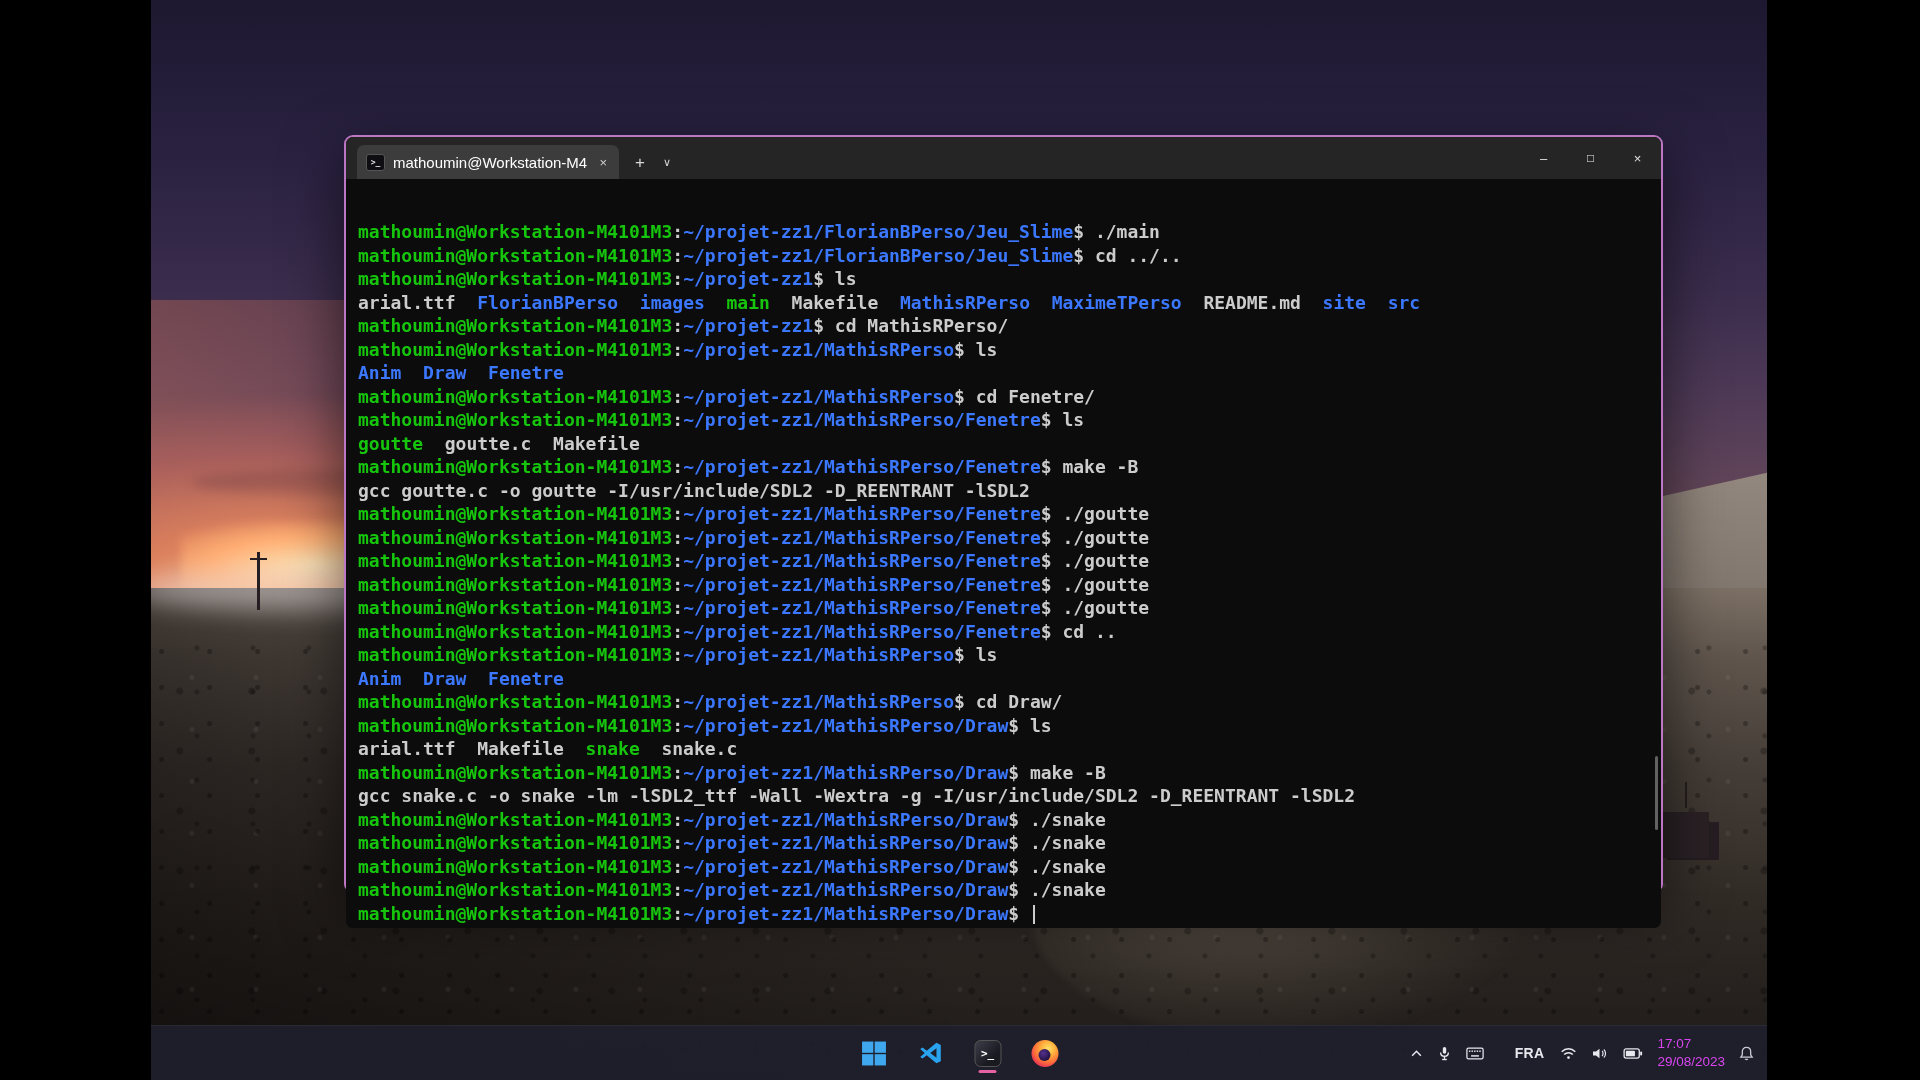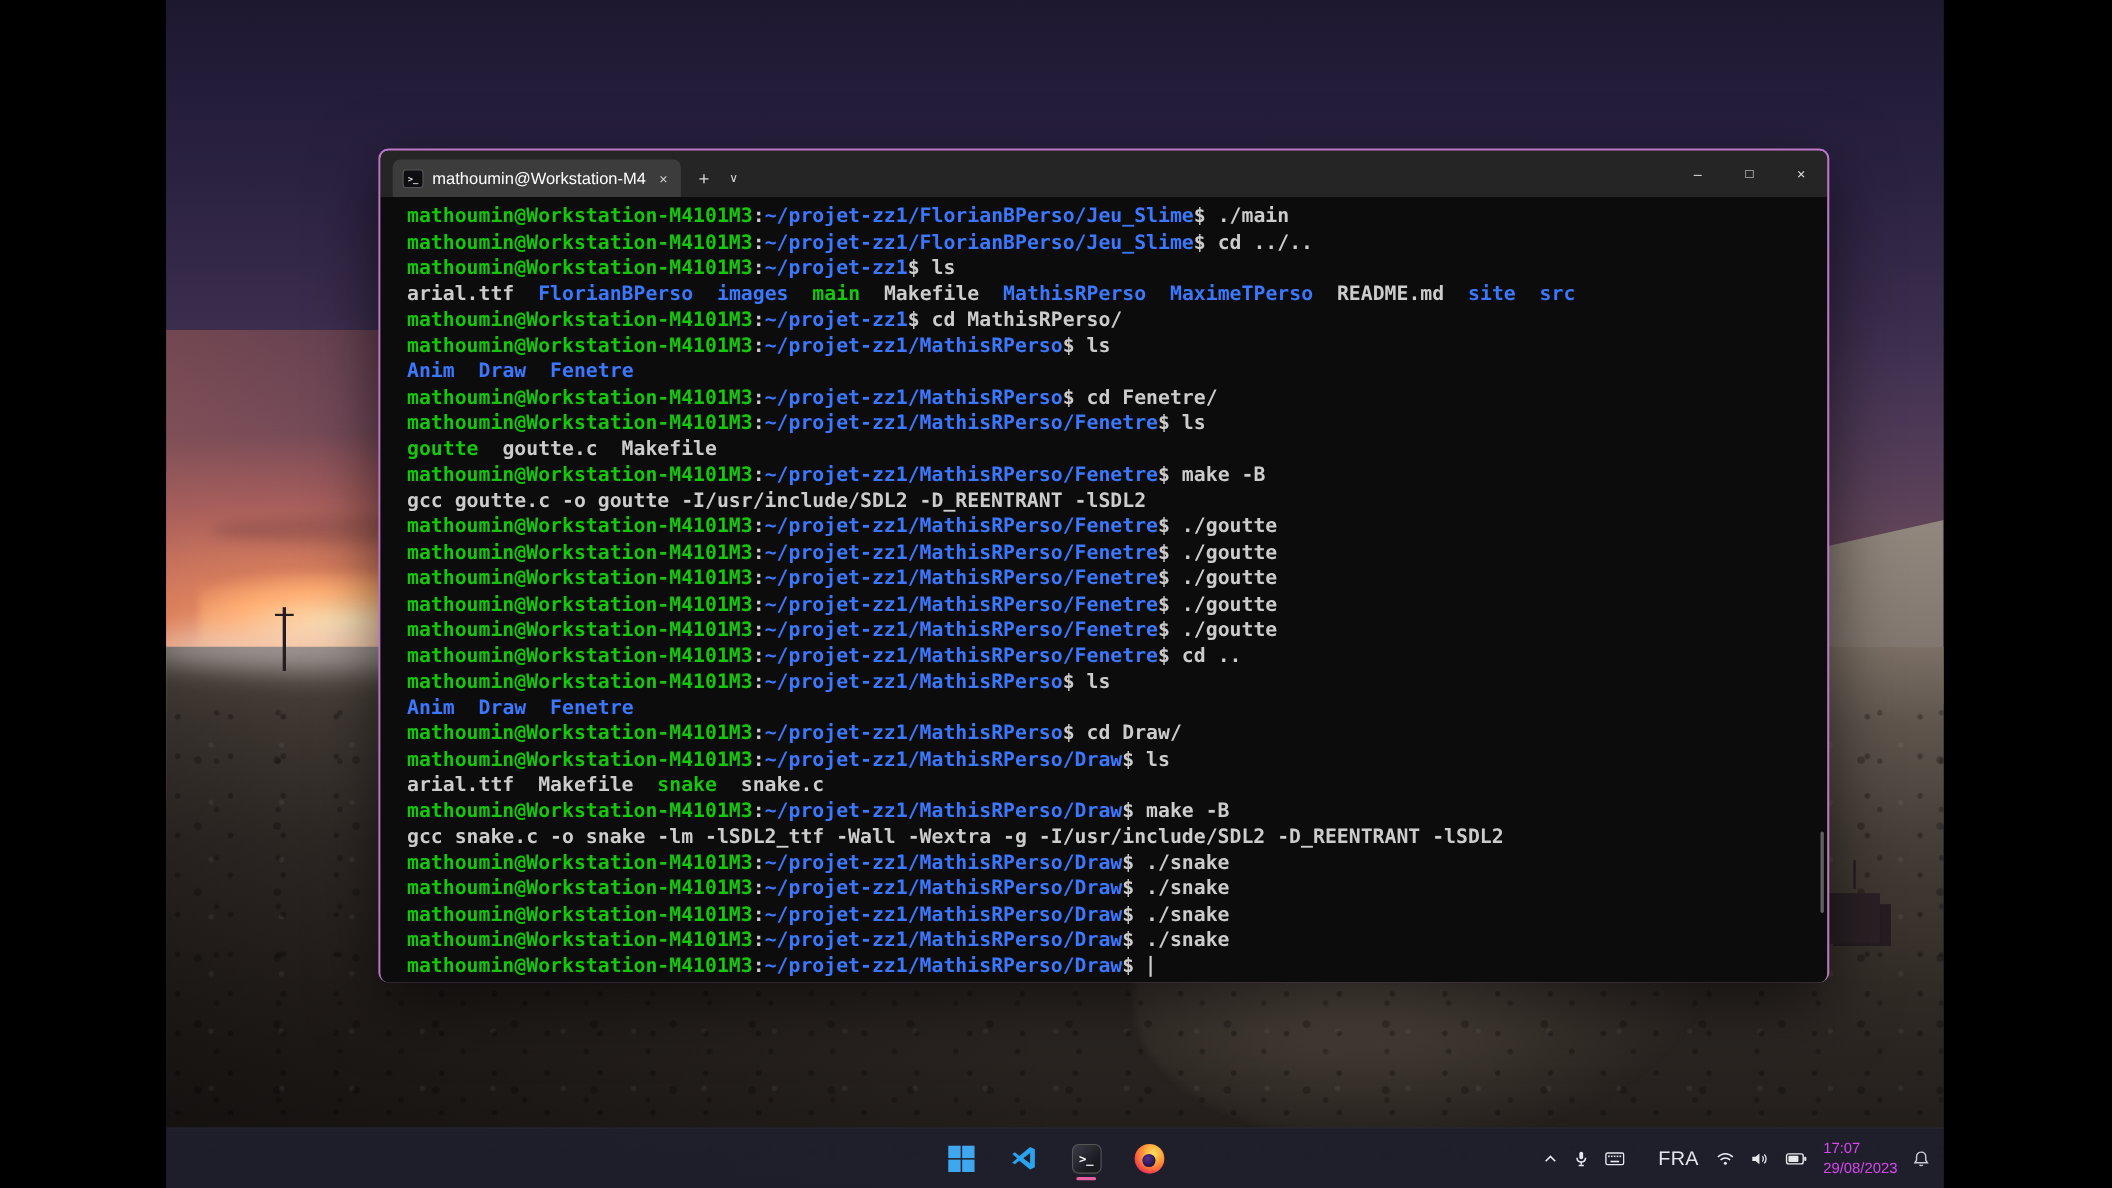--- a/index.html
+++ b/index.html
@@ -53,23 +53,23 @@
   .tab-appicon{width:17px;height:15px;background:#0d0d12;border:1px solid #555;border-radius:3px;
     color:#e8e8e8;font-family:"DejaVu Sans Mono",monospace;font-size:8px;font-weight:bold;
     display:flex;align-items:center;justify-content:center;flex:0 0 auto;}
   .tab-title{flex:1;font-size:15px;margin:0 8px;white-space:nowrap;overflow:hidden;text-overflow:clip;}
   .tab-close{color:#cfcfcf;font-size:13px;line-height:1;padding:2px 3px;}
   .newtab-btn,.tabdrop-btn{color:#d6d6d6;font-size:17px;line-height:1;margin:0 0 8px 16px;}
   .tabdrop-btn{font-size:11px;margin-left:18px;margin-bottom:11px;}
   .win-controls{margin-left:auto;display:flex;height:100%;align-items:stretch;}
   .win-btn{width:47px;display:flex;align-items:center;justify-content:center;color:#e2e2e2;font-size:13px;}
   .win-btn.maximize{font-size:12px;}
-  .term-body{position:relative;height:714px;box-sizing:border-box;padding:6px 10px 0 24px;border-radius:0 0 7px 7px;
+  .term-body{position:relative;height:714px;box-sizing:border-box;padding:6px 10px 0 12px;border-radius:0 0 7px 7px;
     background:var(--term-bg,#0c0c0c);font-family:"DejaVu Sans Mono","Liberation Mono",monospace;
-    font-size:18px;font-weight:700;white-space:pre;overflow:hidden;line-height:23.5px;}
+    font-size:18px;font-weight:700;white-space:pre;overflow:hidden;line-height:23.5px;margin-top:35px;}
   .tline{height:23.5px;}
   .seg-w{color:var(--term-fg,#cccccc);}
   .seg-g{color:var(--term-green,#16c60c);}
   .seg-b{color:var(--term-blue,#3b78ff);}
   .seg-cur{display:inline-block;width:2px;height:19px;background:#cccccc;vertical-align:middle;margin-left:3px;}
   .scroll-thumb{position:absolute;right:3px;top:619px;width:3px;height:74px;background:rgba(170,170,170,.55);border-radius:2px;}
 
   
   .taskbar{position:absolute;left:0;bottom:0;width:100%;height:54px;background:var(--taskbar-bg,rgba(30,31,44,.96));
     border-top:1px solid rgba(255,255,255,.05);}
@@ -81,21 +81,21 @@
     font-family:"DejaVu Sans Mono",monospace;font-size:11px;font-weight:bold;box-sizing:border-box;}
   .active-pill{position:absolute;bottom:2px;left:50%;transform:translateX(-50%);width:18px;height:3px;border-radius:2px;
     background:var(--accent,#e561a2);}
   .ff-icon{width:27px;height:27px;border-radius:50%;
     background:radial-gradient(circle at 62% 32%,#ffe06a 0%,#ffb13d 28%,#ff7139 55%,#e3265c 82%,#a81b6a 100%);position:relative;}
   .ff-icon::after{content:"";position:absolute;left:7px;top:9px;width:12px;height:12px;border-radius:50%;
     background:radial-gradient(circle at 40% 35%,#54308f,#20123f 75%);}
   .tray{position:absolute;right:10px;top:0;height:100%;display:flex;align-items:center;gap:9px;color:var(--tray-fg,#e6e8ee);}
   .tray-item{display:flex;align-items:center;justify-content:center;padding:3px;}
   .tray-item svg{display:block;}
-  .lang{font-size:18px;font-weight:normal;letter-spacing:.3px;padding:3px 4px;margin-left:15px;}
+  .lang{font-size:14px;font-weight:bold;letter-spacing:.3px;padding:3px 4px;margin-left:15px;}
   .clock{text-align:left;font-size:13.5px;line-height:1.3;color:#d946ef;padding:0 2px;}
 </style>
 </head>
 <body>
 
 <div class="stage">
   <div class="desktop">
 
     <div>
       <div class="wp sky"></div>

